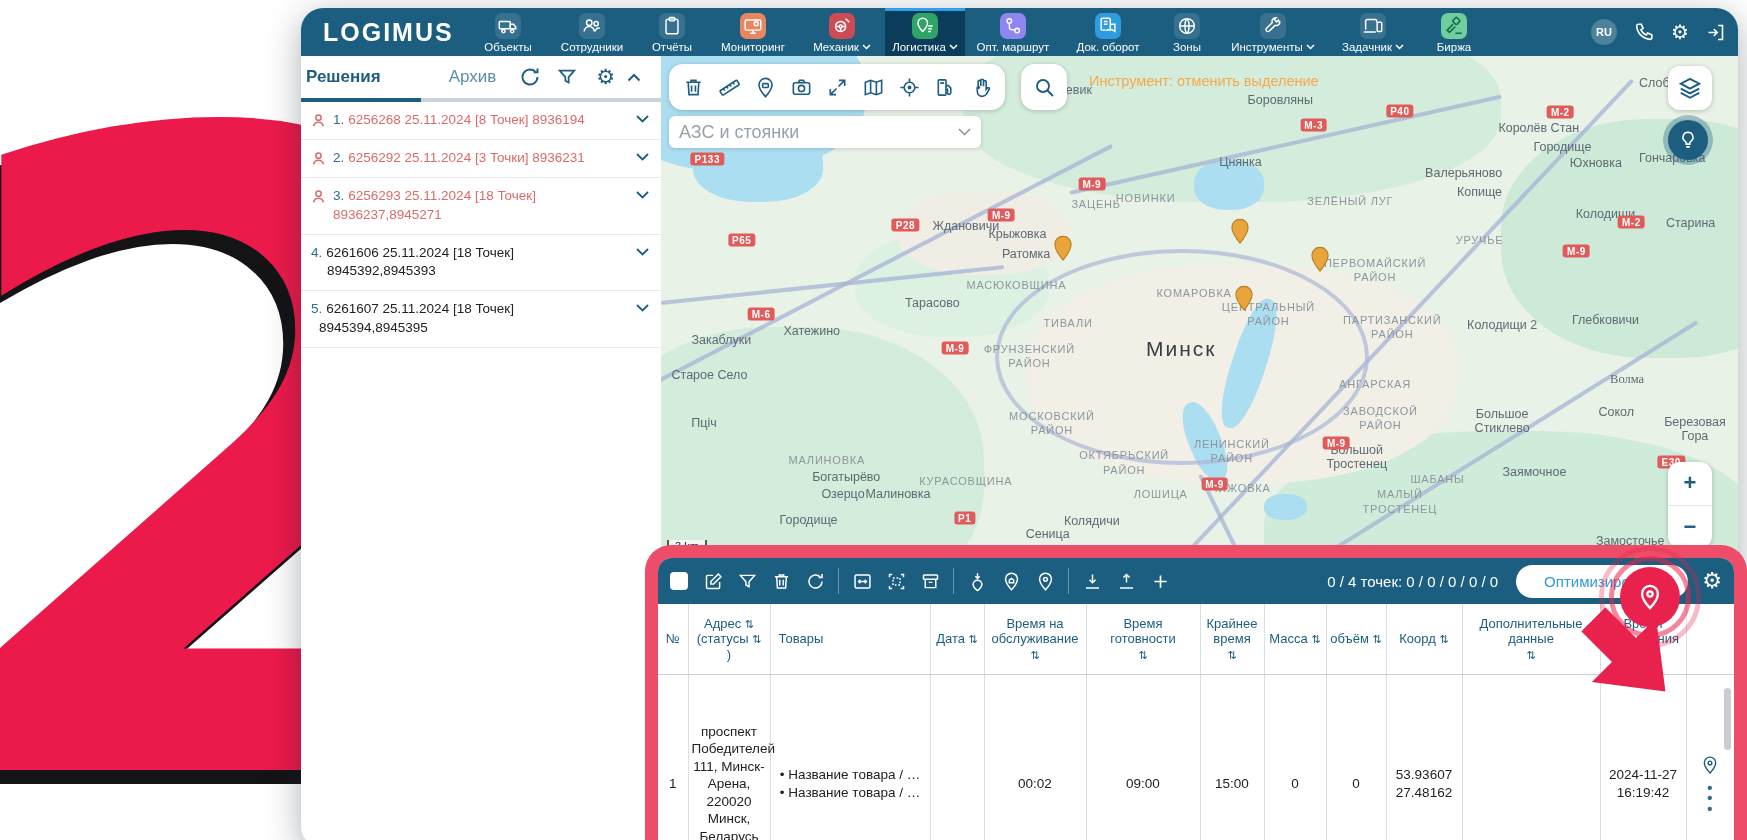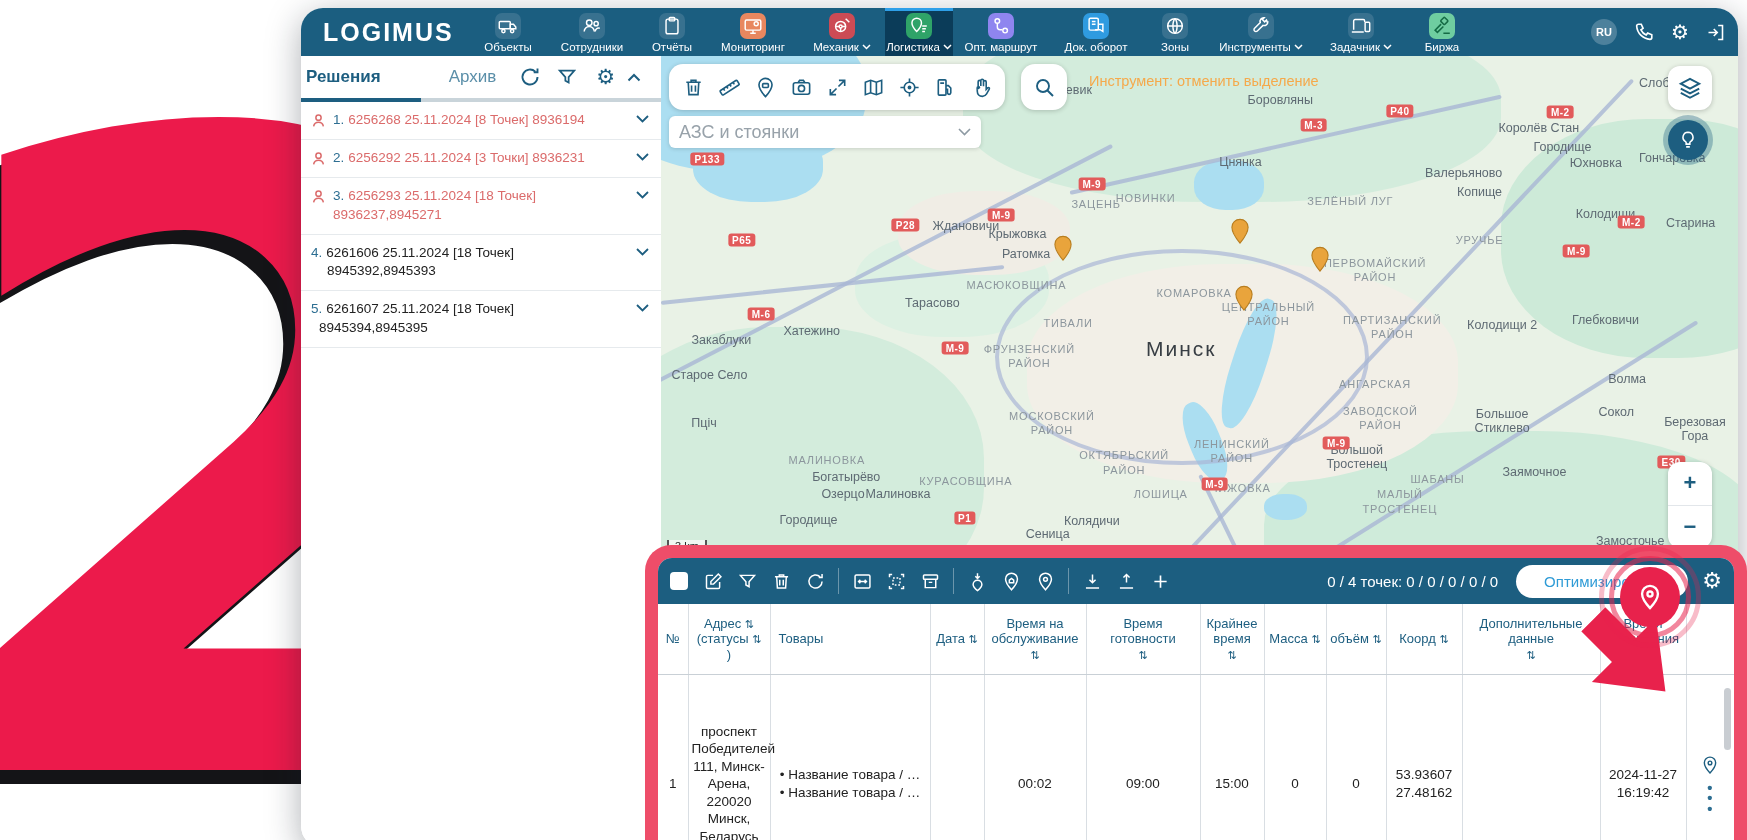--- a/index.html
+++ b/index.html
@@ -201,21 +201,21 @@
             </svg>
         </span>
         <span class="nlabel">
             <span>Механик</span>
             <svg width="9" height="6" viewBox="0 0 9 6">
               <path d="M1 1l3.5 3.5L8 1" stroke="#fff" fill="none" stroke-width="1.5"></path>
             </svg>
           </span>
       </div>
 
-      <div class="nav-item active" style="width:68px">
+      <div class="nav-item active" style="width:80px">
         <span class="tile t-green">
           <svg width="22" height="22" viewBox="0 0 24 24" fill="none" stroke="#fff" stroke-width="1.6">
               <path d="M9.5 3.5c2.9 0 5.2 2.3 5.2 5.2 0 3.9-5.2 9.3-5.2 9.3S4.3 12.6 4.3 8.7c0-2.9 2.3-5.2 5.2-5.2z"></path>
               <path d="M15.5 12h5M15.5 15h4M15.5 18h3"></path>
             </svg>
         </span>
         <span class="nlabel">
             <span>Логистика</span>
             <svg width="9" height="6" viewBox="0 0 9 6">
               <path d="M1 1l3.5 3.5L8 1" stroke="#fff" fill="none" stroke-width="1.5"></path>
@@ -547,21 +547,21 @@
           <span class="ml town" style="left: 17.2%; top: 80.8%;">Богатырёво</span>
           <span class="ml town" style="left: 16.9%; top: 84.1%;">Озерцо</span>
           <span class="ml town" style="left: 22%; top: 84.1%;">Малиновка</span>
           <span class="ml town" style="left: 13.7%; top: 89.1%;">Городище</span>
           <span class="ml town" style="left: 35.9%; top: 91.8%;">Сеница</span>
           <span class="ml town" style="left: 40%; top: 89.3%;">Колядичи</span>
           <span class="ml town" style="left: 82.3%; top: 95.2%;">Апчак</span>
           <span class="ml town" style="left: 90%; top: 93.1%;">Замосточье</span>
           <span class="ml town" style="left: 87.7%; top: 50.7%;">Глебковичи</span>
           <span class="ml town" style="left: 78.1%; top: 51.6%;">Колодищи 2</span>
-          <span class="ml town" style="left: 89.7%; top: 62%;">Волма</span>
+          <span class="ml town" style="left: 89.7%; top: 62%; font-family: Liberation Serif, serif;">Волма</span>
           <span class="ml town" style="left: 88.7%; top: 68.3%;">Сокол</span>
           <span class="ml town" style="left: 96%; top: 71.5%;">Березовая
 Гора</span>
           <span class="ml town" style="left: 78.1%; top: 70%;">Большое
 Стиклево</span>
           <span class="ml town" style="left: 64.6%; top: 77%;">Большой
 Тростенец</span>
           <span class="ml town" style="left: 81.1%; top: 79.8%;">Заямочное</span>
           <span class="ml district" style="left: 40.4%; top: 28.5%;">ЗАЦЕНЬ</span>
           <span class="ml district" style="left: 45%; top: 27.2%;">НОВИНКИ</span>

